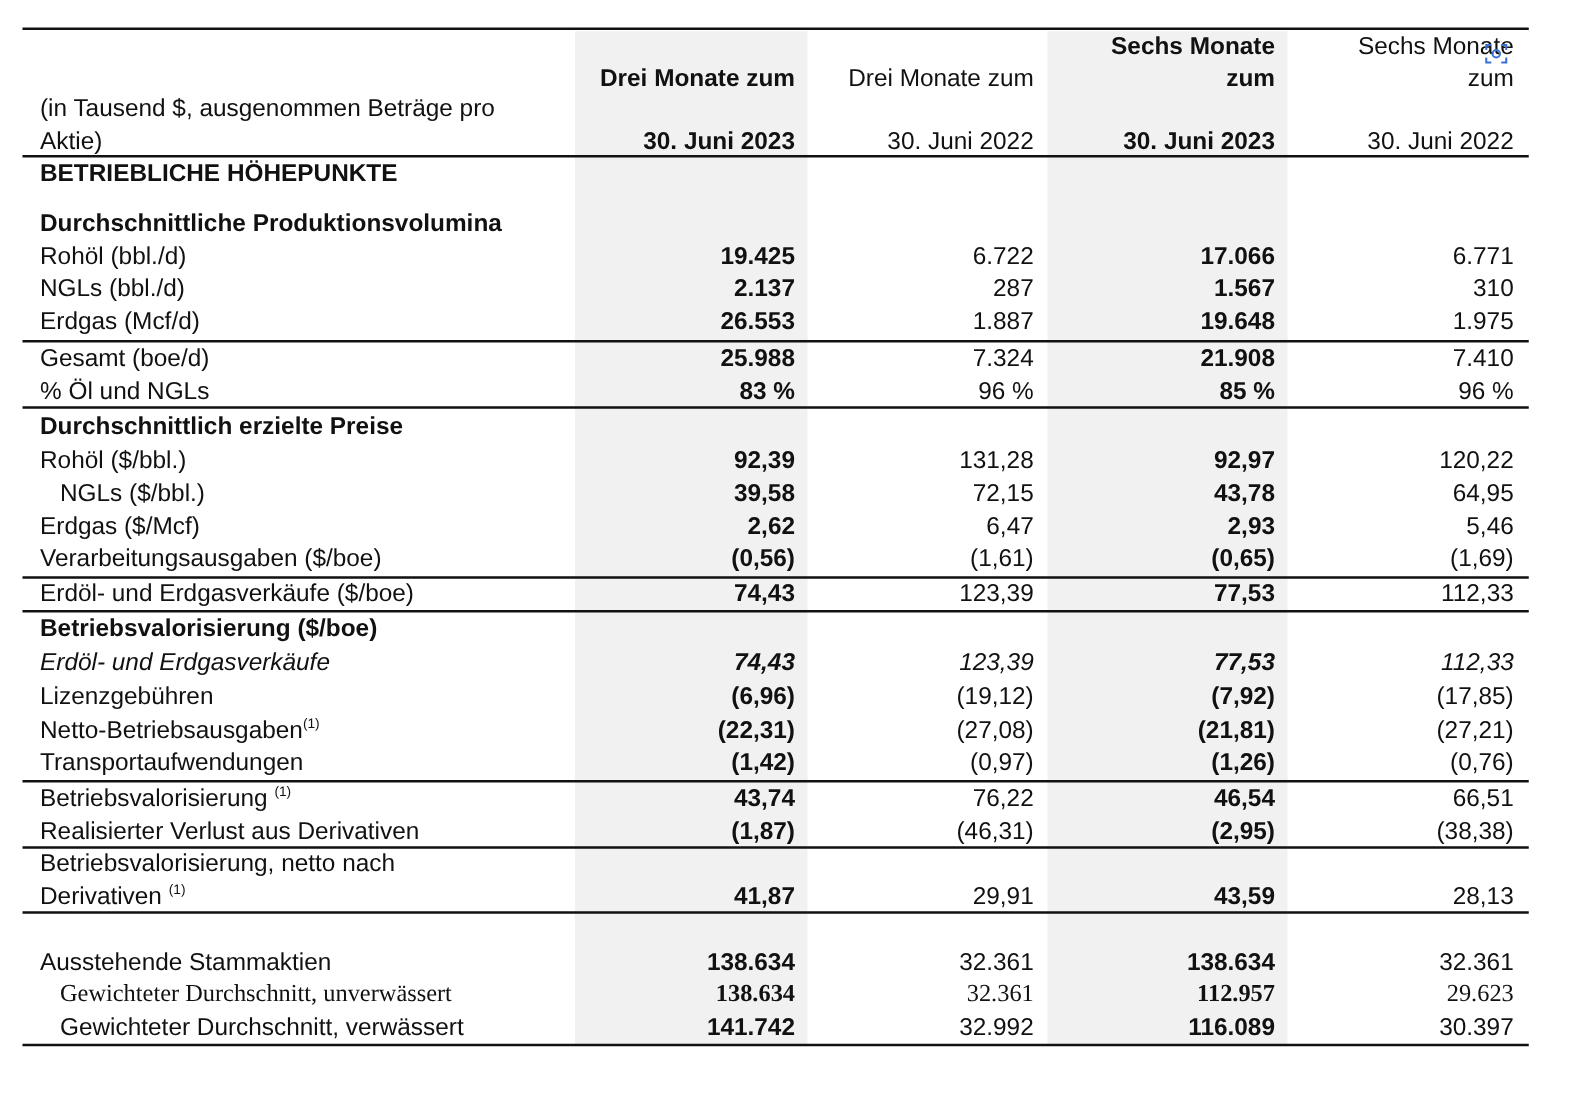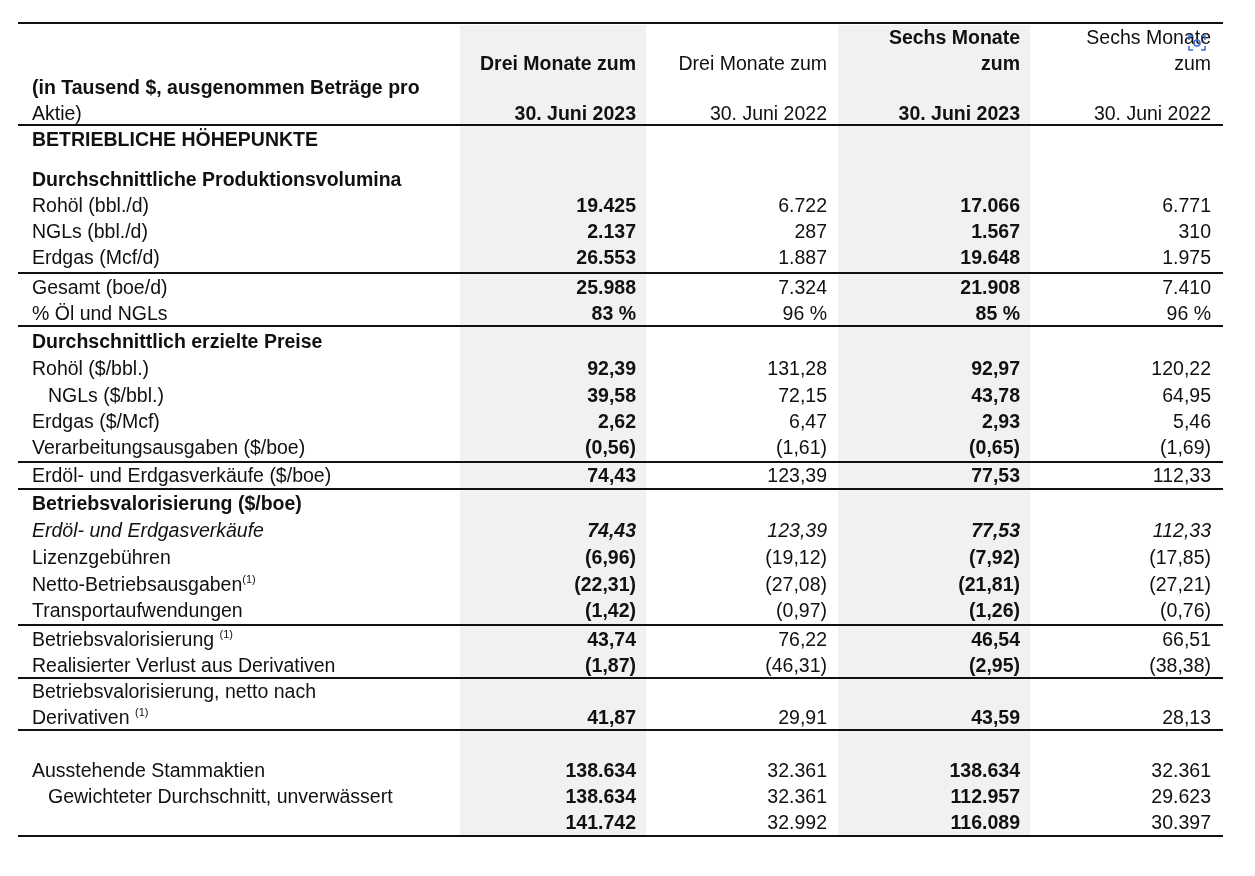--- a/index.html
+++ b/index.html
@@ -26,21 +26,21 @@
 </style>
 </head>
 <body>
 
 <div class="shade c1"></div>
 <div class="shade c3"></div>
 <div class="topline"></div>
 
 <div class="table">
 
-  <div class="hdr" style="left:14px; top:52px; text-align:right;font-weight:bold;">(in Tausend $, ausgenommen Beträge pro</div>
+  <div class="hdr" style="left:14px; top:52px; text-align:right;">(in Tausend $, ausgenommen Beträge pro</div>
   <div class="hdr" style="left:14px; top:78px; text-align:left;">Aktie)</div>
 
   <div class="hdr bold" style="right:587px; top:28px;">Drei Monate zum</div>
   <div class="hdr bold" style="right:587px; top:78px;">30. Juni 2023</div>
 
   <div class="hdr" style="right:396px; top:28px;">Drei Monate zum</div>
   <div class="hdr" style="right:396px; top:78px;">30. Juni 2022</div>
 
   <div class="hdr bold" style="right:203px; top:2px;">Sechs Monate</div>
   <div class="hdr bold" style="right:203px; top:28px;">zum</div>
@@ -201,28 +201,29 @@
       <span class="v c3">(2,95)</span>
       <span class="v c4">(38,38)</span>
     </div>
     <div class="row" style="top: 735px;">
       <span class="lbl"><span>Ausstehende Stammaktien</span></span>
       <span class="v c1">138.634</span>
       <span class="v c2">32.361</span>
       <span class="v c3">138.634</span>
       <span class="v c4">32.361</span>
     </div>
-    <div class="row" style="top: 761px;">
+    <div class="row" style="top: 761px; font-family: Liberation Serif, serif;">
       <span class="lbl ind"><span>Gewichteter Durchschnitt, unverwässert</span></span>
       <span class="v c1">138.634</span>
       <span class="v c2">32.361</span>
       <span class="v c3">112.957</span>
       <span class="v c4">29.623</span>
     </div>
     <div class="row" style="top: 787px;">
+      <span class="lbl ind"><span>Gewichteter Durchschnitt, verwässert</span></span>
       <span class="v c1">141.742</span>
       <span class="v c2">32.992</span>
       <span class="v c3">116.089</span>
       <span class="v c4">30.397</span>
     </div>
   </div>
 
 <svg class="scan-icon" viewBox="0 0 20 20">
   <path d="M2 7 V3 H6 M14 3 H18 V7 M18 13 V17 H14 M6 17 H2 V13" fill="none" stroke="#3b6fd6" stroke-width="1.6"></path>
   <circle cx="10" cy="10" r="3" fill="none" stroke="#3b6fd6" stroke-width="1.6"></circle>

